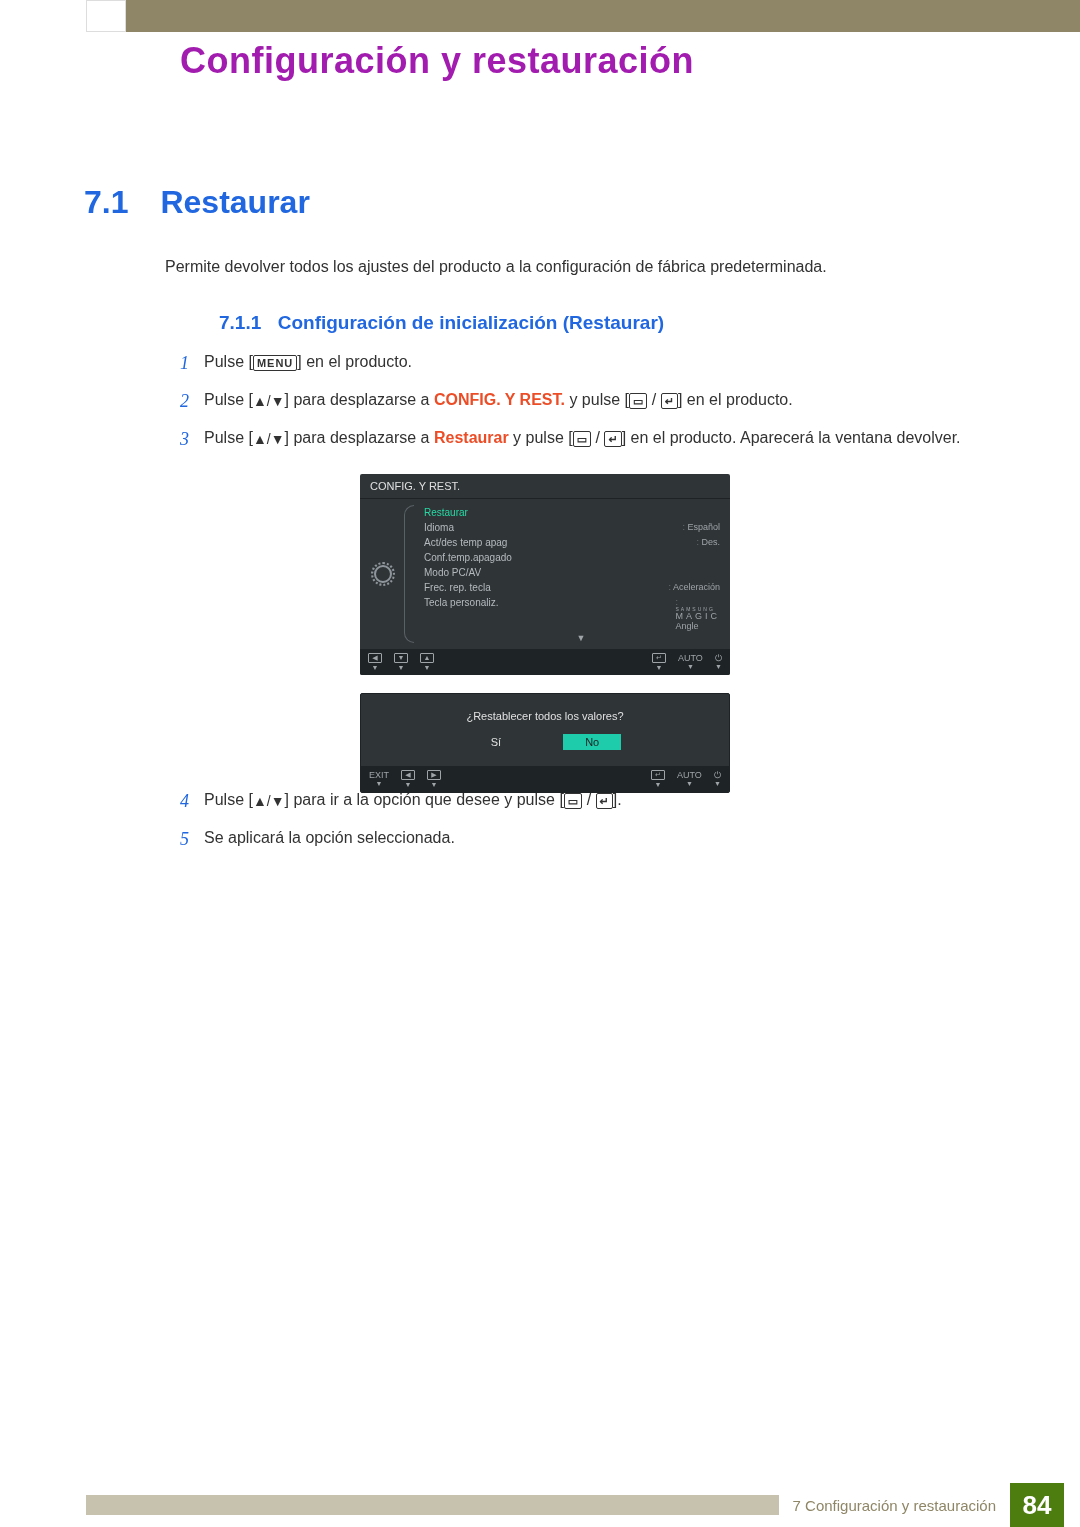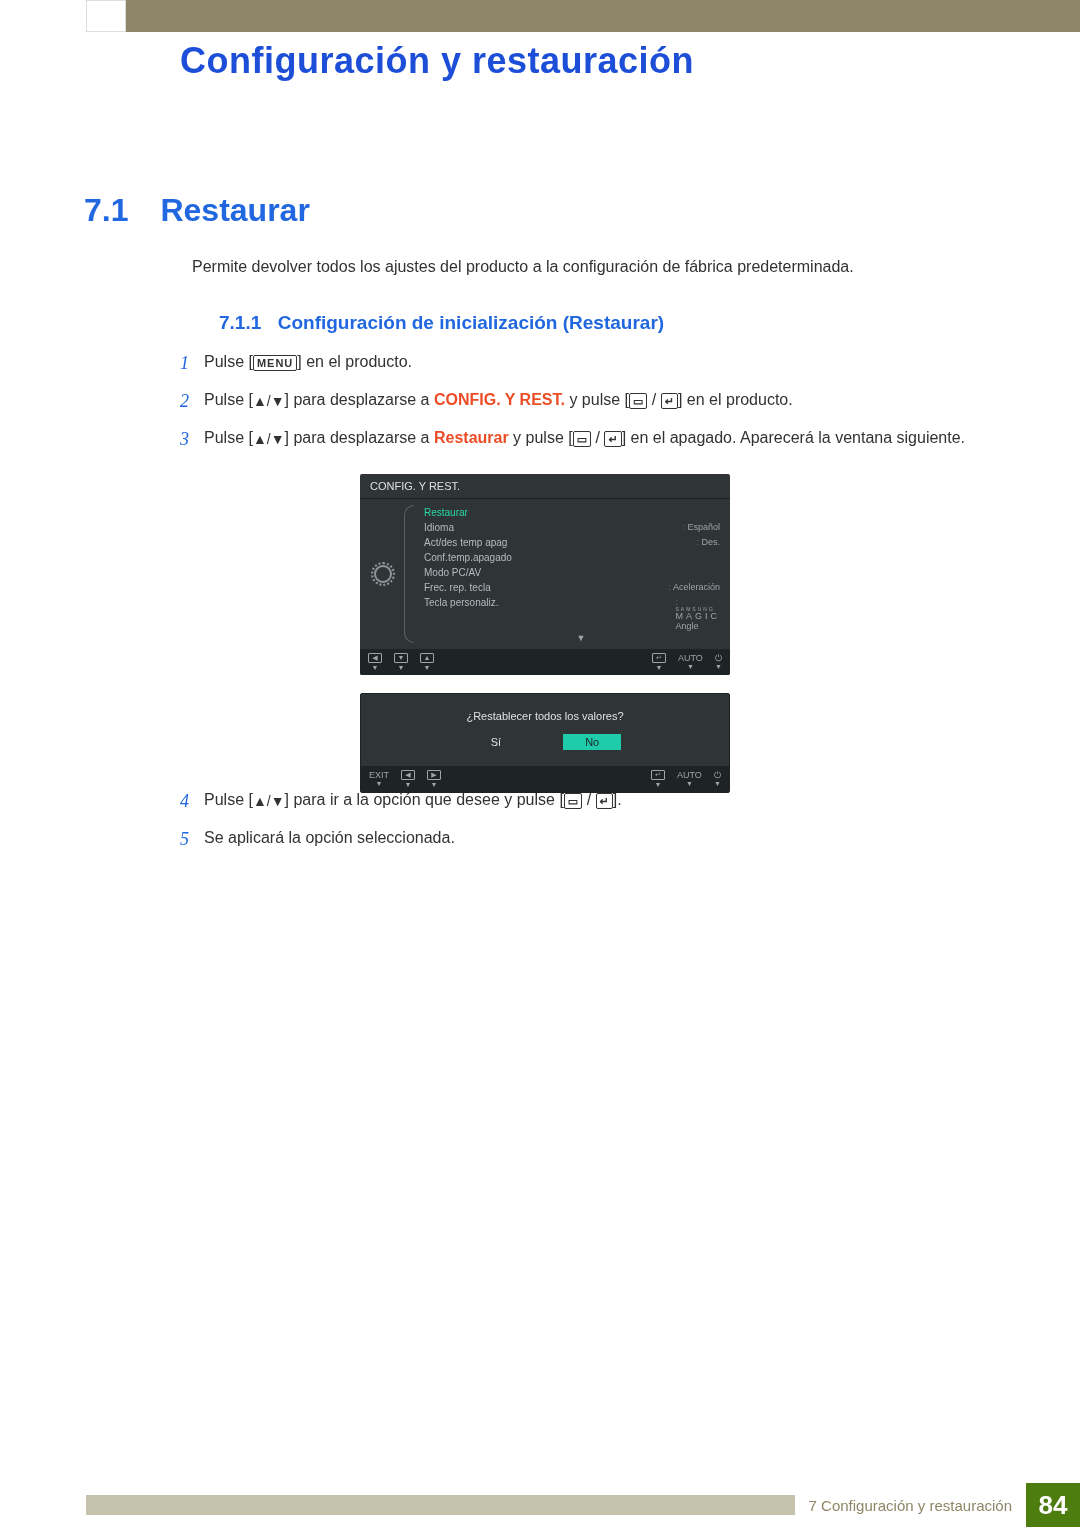--- a/index.html
+++ b/index.html
@@ -2,25 +2,25 @@
 <html><head>
 <meta charset="utf-8">
 <style>
   * { box-sizing: border-box; margin: 0; padding: 0; }
   html, body { width: 1080px; height: 1527px; font-family: Arial, Helvetica, sans-serif; color: #333; }
   body { position: relative; background: #fff; }
 
   .top-bar { position: absolute; top: 0; left: 86px; width: 40px; height: 32px; background: #fff; border: 1px solid #ddd; }
   .side-accent { position: absolute; top: 0; left: 126px; right: 0; height: 32px; background: #8E8666; }
 
-  .chapter-title { position: absolute; top: 40px; left: 180px; font-size: 36px; font-weight: bold; color: #1d4ed8; letter-spacing: 0.5px; }
+  .chapter-title { position: absolute; top: 40px; left: 180px; font-size: 36px; font-weight: bold; color: #a21caf; letter-spacing: 0.5px; }
   .section-row { position: absolute; left: 84px; right: 60px; }
   .section-num { display: inline-block; width: 72px; font-size: 32px; color: #2067E0; font-weight: bold; vertical-align: top; }
   .section-title { display: inline-block; font-size: 32px; color: #2067E0; font-weight: bold; }
-  .section-desc { position: absolute; left: 192px; right: 80px; font-size: 16px; color: #323232; line-height: 1.4; }
+  .section-desc { position: absolute; left: 165px; right: 80px; font-size: 16px; color: #323232; line-height: 1.4; }
   .subsection-row { position: absolute; left: 180px; right: 80px; }
   .subsection-num { display: inline-block; font-size: 19px; color: #2067E0; font-weight: bold; margin-right: 12px; }
   .subsection-title { display: inline-block; font-size: 19px; color: #2067E0; font-weight: bold; }
 
   .steps { position: absolute; left: 180px; right: 80px; }
   .step { display: flex; margin-bottom: 11px; font-size: 16px; line-height: 1.5; color: #323232; }
   .step-num { flex: 0 0 24px; color: #2067E0; font-style: italic; font-size: 18px; font-family: Georgia, serif; }
   .step-text { flex: 1; }
   .step-text b.cfg { color: #EC4D26; font-weight: bold; }
   .step-text b.rest { color: #EC4D26; font-weight: bold; }
@@ -55,34 +55,34 @@
   .osd-fbtn-arrow { font-size:7px; }
 
   .osd2 { background:#2F3437; border-radius:2px; width:100%; color:#e0e0e0; font-size:11px; margin-top:18px; border:1px solid #1e2224; }
   .osd2-q { text-align:center; padding:16px 17px 12px; font-size:11px; }
   .osd2-opts { display:flex; justify-content:center; gap:40px; padding-bottom:16px; font-size:11px; }
   .osd2-opt { padding:2px 22px; }
   .osd2-opt.sel { background:#1ECBAA; color:#1E2325; }
   .osd2-footer { display:flex; justify-content:space-between; align-items:flex-end; background:#1E2325; padding:4px 8px; font-size:8px; color:#9ea4a8; border-bottom-left-radius:2px; border-bottom-right-radius:2px;}
 
   
-  .page-footer { position:absolute; left:86px; right:0; bottom:0; height:44px; display:flex; align-items:center; justify-content:flex-end; }
+  .page-footer { position:absolute; left:86px; right:16px; bottom:0; height:44px; display:flex; align-items:center; justify-content:flex-end; }
   .footer-bar { flex:1; height:20px; background:#C7C2AE; }
   .footer-text { padding:0 14px; font-size:15px; color:#8E8666; white-space:nowrap; }
   .footer-pagenum { width:54px; height:44px; background:#4d7c0f; color:#fff; font-size:26px; font-weight:bold; display:flex; align-items:center; justify-content:center; }
 </style>
 </head>
 <body>
 
 <div class="top-bar"></div>
 <div class="side-accent"></div>
 
 <div class="chapter-title">Configuración y restauración</div>
 
-<div class="section-row" style="top:192px;">
+<div class="section-row" style="top:184px;">
   <span class="section-num">7.1</span>
   <span class="section-title">Restaurar</span>
 </div>
 
 <div class="section-desc" style="top:256px;">Permite devolver todos los ajustes del producto a la configuración de fábrica predeterminada.</div>
 
 <div class="subsection-row" style="top:312px;margin-left:39px;">
   <span class="subsection-num">7.1.1</span>
   <span class="subsection-title">Configuración de inicialización (Restaurar)</span>
 </div>
@@ -96,21 +96,21 @@
   </div>
   <div class="step">
     <div class="step-num">2</div>
     <div class="step-text">
       <span>Pulse [</span><span class="icon-glyph">▲/▼</span><span>] para desplazarse a </span><b class="cfg">CONFIG. Y REST.</b><span> y pulse [</span><span class="icon-key">▭</span> / <span class="icon-key">↵</span><span>] en el producto.</span>
     </div>
   </div>
   <div class="step">
     <div class="step-num">3</div>
     <div class="step-text">
-      <span>Pulse [</span><span class="icon-glyph">▲/▼</span><span>] para desplazarse a </span><b class="rest">Restaurar</b><span> y pulse [</span><span class="icon-key">▭</span> / <span class="icon-key">↵</span><span>] en el apagado. Aparecerá la ventana siguiente.</span>
+      <span>Pulse [</span><span class="icon-glyph">▲/▼</span><span>] para desplazarse a </span><b class="rest">Restaurar</b><span> y pulse [</span><span class="icon-key">▭</span> / <span class="icon-key">↵</span><span>] en el producto. Aparecerá la ventana devolver.</span>
     </div>
   </div>
 </div>
 
 <div class="osd-wrap" style="top:474px;">
   <div class="osd">
     <div class="osd-header">CONFIG. Y REST.</div>
     <div class="osd-body">
       <div class="osd-left">
         <div class="osd-gear"></div>

